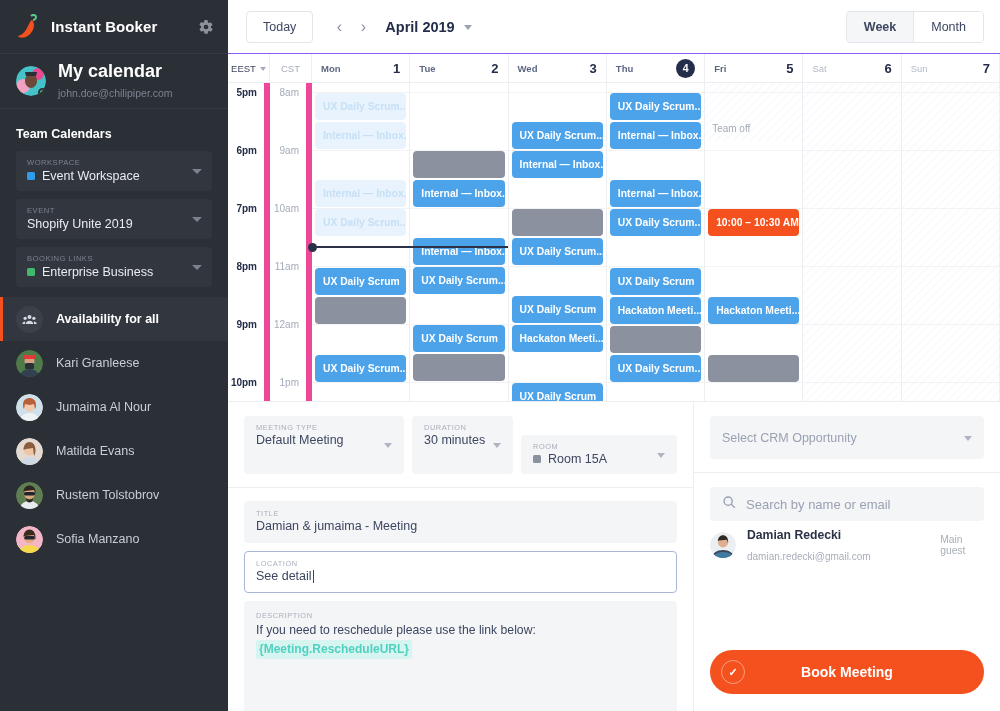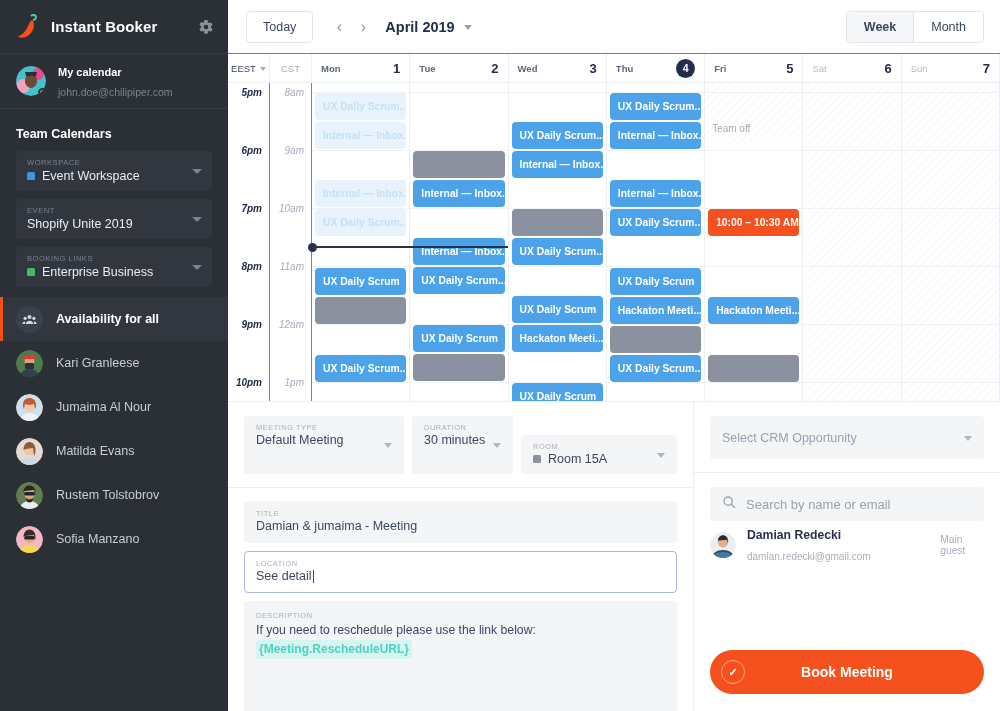--- a/index.html
+++ b/index.html
@@ -38,21 +38,21 @@
   .avatar {
     width: 30px; height: 30px; border-radius: 50%;
     flex: 0 0 30px; position: relative; overflow: hidden;
   }
   .avatar .dot {
     position: absolute; right: -1px; bottom: -1px;
     width: 9px; height: 9px; border-radius: 50%;
     background: #5bc98a; border: 2px solid #2b2f36;
   }
   .user-meta { margin-left: 12px; line-height: 1.25; }
-  .user-name { color: #fff; font-size: 11px; font-weight: bold; }
+  .user-name { color: #fff; font-size: 18px; font-weight: bold; }
   .user-mail { color: #7d8390; font-size: 10.5px; margin-top: 2px; }
 
   .sb-section-title {
     color: #fff; font-size: 12.5px; font-weight: bold;
     padding: 18px 16px 10px 16px;
   }
   .sb-select {
     margin: 0 16px 8px 16px; background: #32373f;
     border-radius: 4px; padding: 7px 10px 8px 11px;
     position: relative; cursor: pointer;
@@ -150,21 +150,21 @@
     margin-left: auto; font-size: 13px; color: #242d49; font-weight: bold;
   }
   .dayhead .dnum.today {
     background: #242d49; color: #fff; width: 19px; height: 19px;
     border-radius: 50%; display: flex; align-items: center;
     justify-content: center; font-size: 10.5px;
   }
 
   .cal-body { flex: 1; display: flex; position: relative; overflow: hidden; }
   .timecol {
-    width: 42px; flex: 0 0 42px; border-right: 1px solid #ec4899; position: relative; font-style: italic;
+    width: 42px; flex: 0 0 42px; border-right: 6px solid #ec4899; position: relative;
   }
   .timecol .tl {
     position: absolute; right: 7px; font-size: 10px; transform: translateY(-50%);
     white-space: nowrap;
   }
   .timecol.c1 .tl { color: #242d49; font-weight: bold; }
   .timecol.c2 .tl { color: #a4abb9; }
 
   .daycol { flex: 1 1 0; border-right: 1px solid #eceef1; position: relative; }
   .daycol.off {

